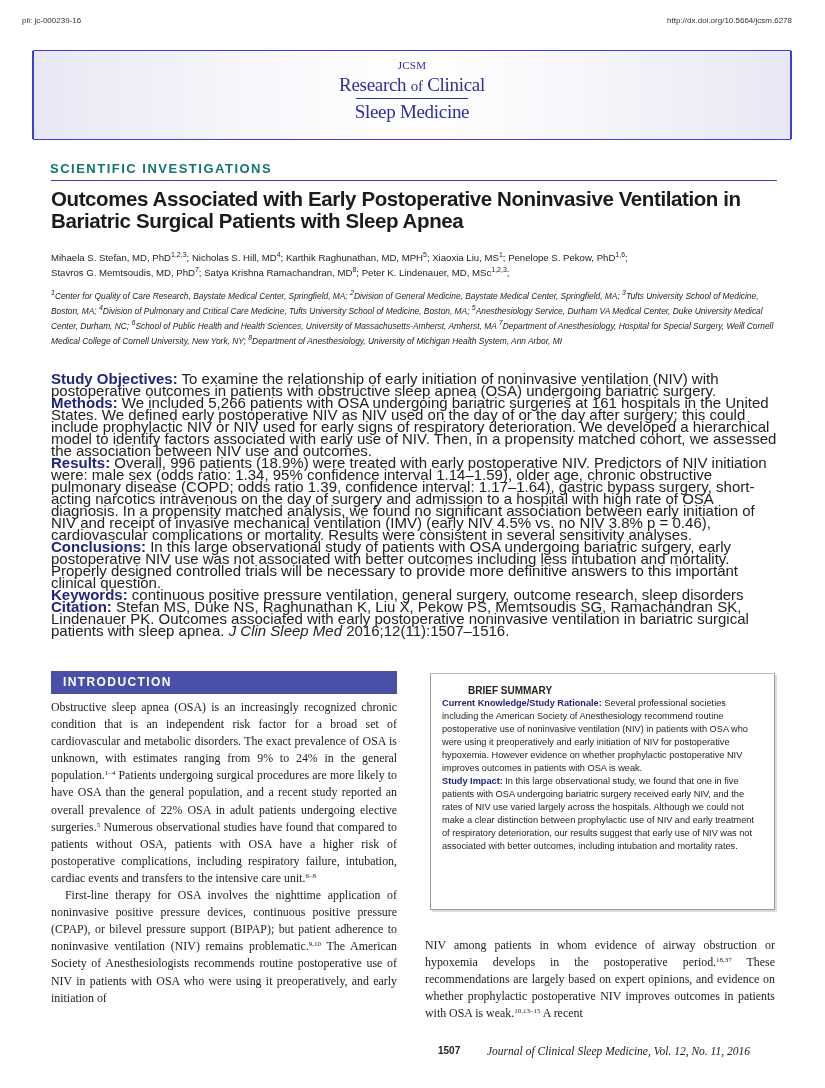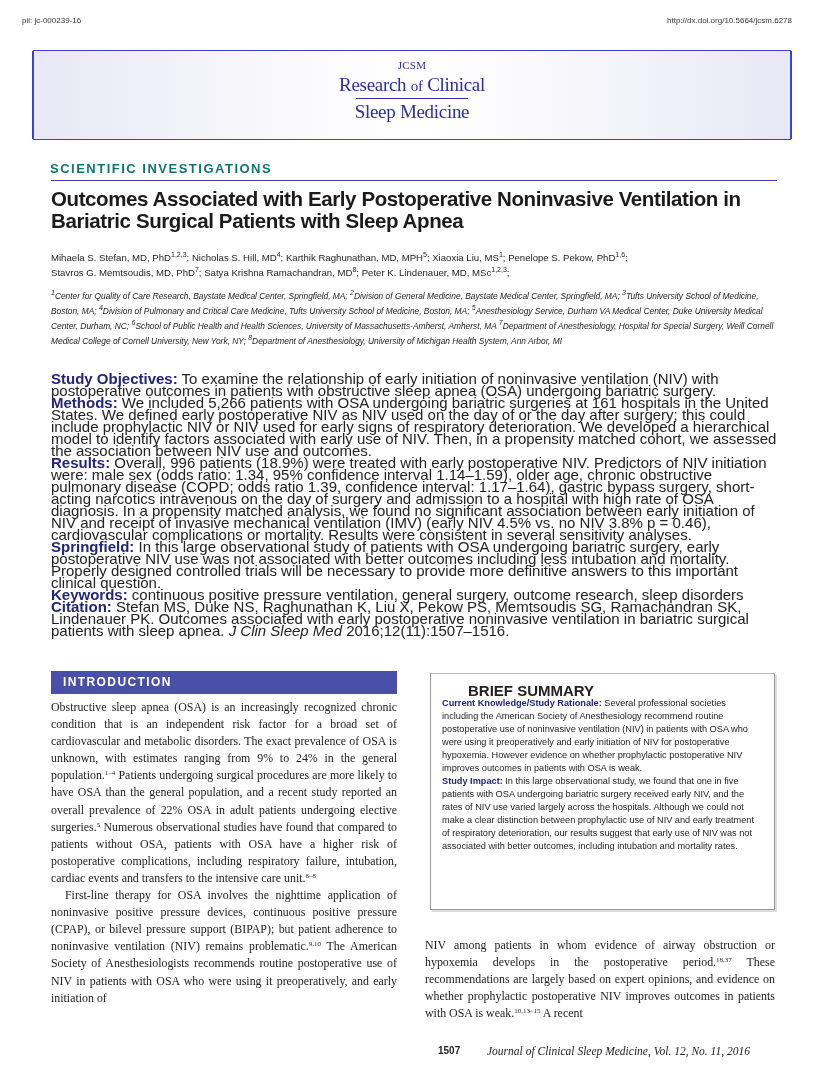--- a/index.html
+++ b/index.html
@@ -49,21 +49,21 @@
   #col-left { left: 51px; top: 699px; width: 346px; }
   #col-right { left: 425px; top: 937px; width: 350px; }
   sup { font-size: 7px; line-height: 0; vertical-align: 4px; }
 
   .brief {
     position: absolute; left: 430px; top: 673px; width: 343px; height: 235px;
     border: 1px solid #999; border-top: 1px solid #bbb;
     box-shadow: 2px 2px 0 #ddd;
   }
   .brief-inner { padding: 10px 12px 0 11px; font-size: 9.2px; line-height: 13px; color: #222; }
-  .brief-title { font-weight: bold; font-size: 15px; padding-left: 26px; }
+  .brief-title { font-weight: bold; font-size: 10px; padding-left: 26px; }
   .brief b.h { color: #23257a; }
 
   .footer { position: absolute; top: 1045px; font-size: 10px; color: #222; }
   #page-num { left: 400px; font-weight: bold; margin-left: 38px; }
   #journal-cite { left: 487px; font-style: italic; font-size: 11.5px; }
 </style>
 </head>
 <body>
 
 <div id="pii" class="top-meta sans">pii: jc-000239-16</div>
@@ -84,21 +84,21 @@
 <h1 class="title sans" style="margin:0;">Outcomes Associated with Early Postoperative Noninvasive Ventilation in Bariatric Surgical Patients with Sleep Apnea</h1>
 
 <div class="authors sans" id="authors"><span>Mihaela S. Stefan, MD, PhD<sup>1,2,3</sup></span>; <span>Nicholas S. Hill, MD<sup>4</sup></span>; <span>Karthik Raghunathan, MD, MPH<sup>5</sup></span>; <span>Xiaoxia Liu, MS<sup>1</sup></span>; <span>Penelope S. Pekow, PhD<sup>1,6</sup></span>; <br><span>Stavros G. Memtsoudis, MD, PhD<sup>7</sup></span>; <span>Satya Krishna Ramachandran, MD<sup>8</sup></span>; <span>Peter K. Lindenauer, MD, MSc<sup>1,2,3</sup></span>; </div>
 
 <div class="affil sans" id="affil"><span><sup>1</sup>Center for Quality of Care Research, Baystate Medical Center, Springfield, MA; </span><span><sup>2</sup>Division of General Medicine, Baystate Medical Center, Springfield, MA; </span><span><sup>3</sup>Tufts University School of Medicine, Boston, MA; </span><span><sup>4</sup>Division of Pulmonary and Critical Care Medicine, Tufts University School of Medicine, Boston, MA; </span><span><sup>5</sup>Anesthesiology Service, Durham VA Medical Center, Duke University Medical Center, Durham, NC; </span><span><sup>6</sup>School of Public Health and Health Sciences, University of Massachusetts-Amherst, Amherst, MA </span><span><sup>7</sup>Department of Anesthesiology, Hospital for Special Surgery, Weill Cornell Medical College of Cornell University, New York, NY; </span><span><sup>8</sup>Department of Anesthesiology, University of Michigan Health System, Ann Arbor, MI</span></div>
 
 <div class="abstract sans">
   <p><b>Study Objectives:</b><span> To examine the relationship of early initiation of noninvasive ventilation (NIV) with postoperative outcomes in patients with obstructive sleep apnea (OSA) undergoing bariatric surgery.</span></p>
   <p><b>Methods:</b><span> We included 5,266 patients with OSA undergoing bariatric surgeries at 161 hospitals in the United States. We defined early postoperative NIV as NIV used on the day of or the day after surgery; this could include prophylactic NIV or NIV used for early signs of respiratory deterioration. We developed a hierarchical model to identify factors associated with early use of NIV. Then, in a propensity matched cohort, we assessed the association between NIV use and outcomes.</span></p>
   <p><b>Results:</b><span> Overall, 996 patients (18.9%) were treated with early postoperative NIV. Predictors of NIV initiation were: male sex (odds ratio: 1.34, 95% confidence interval 1.14–1.59), older age, chronic obstructive pulmonary disease (COPD; odds ratio 1.39, confidence interval: 1.17–1.64), gastric bypass surgery, short-acting narcotics intravenous on the day of surgery and admission to a hospital with high rate of OSA diagnosis. In a propensity matched analysis, we found no significant association between early initiation of NIV and receipt of invasive mechanical ventilation (IMV) (early NIV 4.5% vs. no NIV 3.8% p = 0.46), cardiovascular complications or mortality. Results were consistent in several sensitivity analyses.</span></p>
-  <p><b>Springfield:</b><span> In this large observational study of patients with OSA undergoing bariatric surgery, early postoperative NIV use was not associated with better outcomes including less intubation and mortality. Properly designed controlled trials will be necessary to provide more definitive answers to this important clinical question.</span></p>
+  <p><b>Conclusions:</b><span> In this large observational study of patients with OSA undergoing bariatric surgery, early postoperative NIV use was not associated with better outcomes including less intubation and mortality. Properly designed controlled trials will be necessary to provide more definitive answers to this important clinical question.</span></p>
   <p><b>Keywords:</b><span> continuous positive pressure ventilation, general surgery, outcome research, sleep disorders</span></p>
   <p><b>Citation:</b><span> Stefan MS, Duke NS, Raghunathan K, Liu X, Pekow PS, Memtsoudis SG, Ramachandran SK, Lindenauer PK. Outcomes associated with early postoperative noninvasive ventilation in bariatric surgical patients with sleep apnea. </span><i>J Clin Sleep Med</i><span> 2016;12(11):1507–1516.</span></p>
 </div>
 
 <div class="intro-head sans">
     <span>INTRODUCTION</span>
   </div>
 
 <div class="col serif" id="col-left">
   <p><span>Obstructive sleep apnea (OSA) is an increasingly recognized chronic condition that is an independent risk factor for a broad set of cardiovascular and metabolic disorders. The exact prevalence of OSA is unknown, with estimates ranging from 9% to 24% in the general population.</span><sup>1–4</sup><span> Patients undergoing surgical procedures are more likely to have OSA than the general population, and a recent study reported an overall prevalence of 22% OSA in adult patients undergoing elective surgeries.</span><sup>5</sup><span> Numerous observational studies have found that compared to patients without OSA, patients with OSA have a higher risk of postoperative complications, including respiratory failure, intubation, cardiac events and transfers to the intensive care unit.</span><sup>6–8</sup></p>

